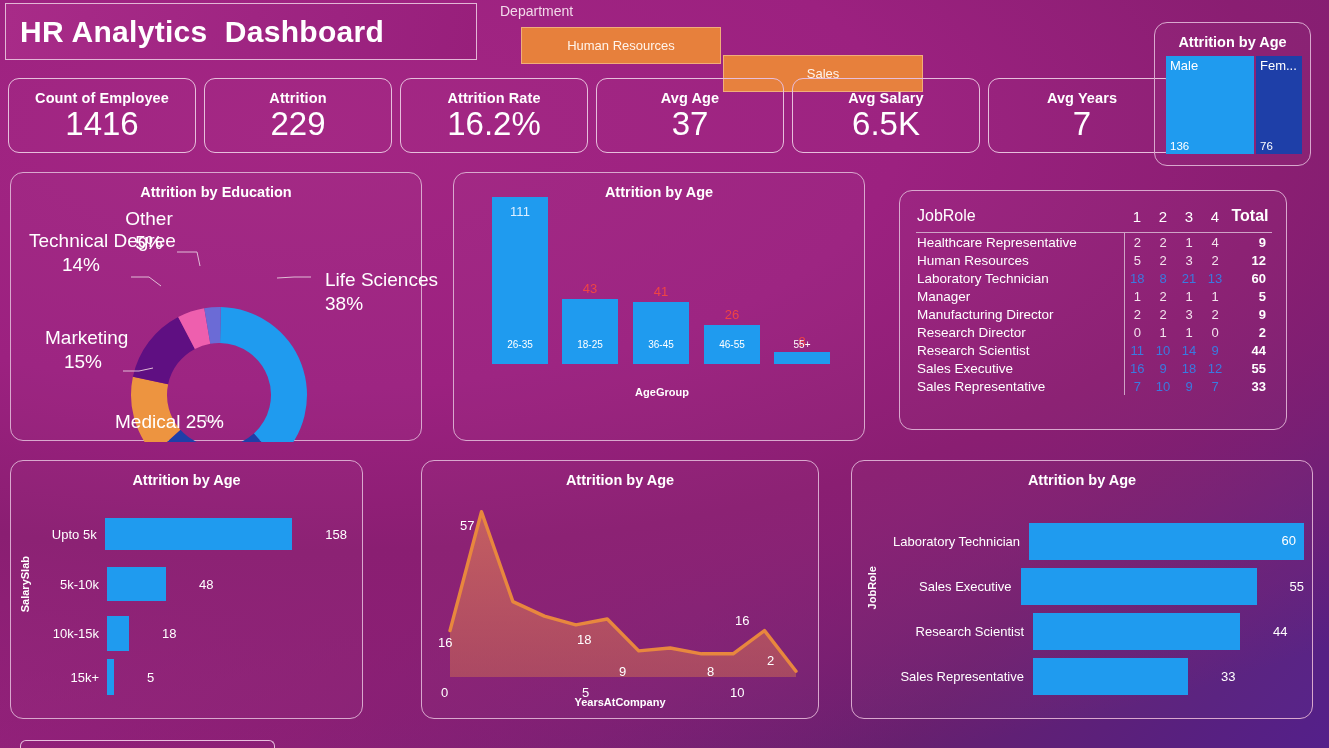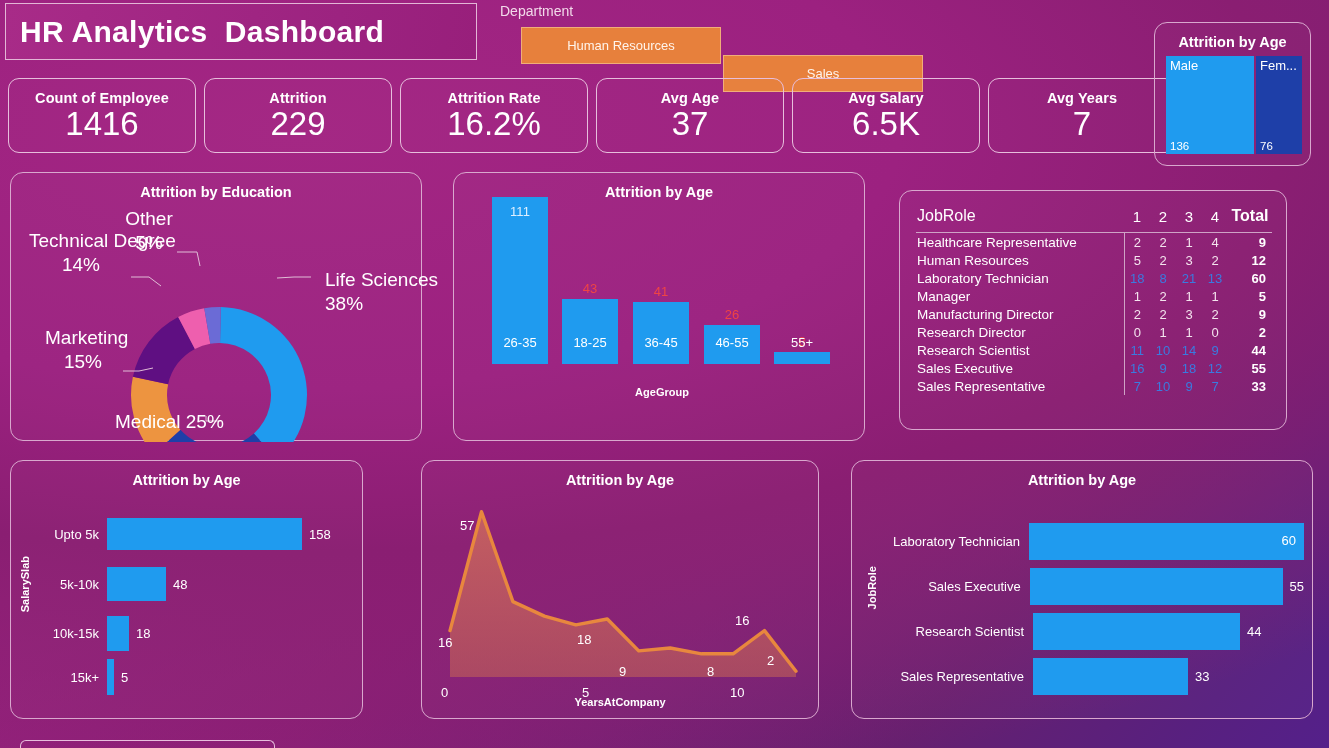--- a/index.html
+++ b/index.html
@@ -79,21 +79,21 @@
   .donut-stage { position: absolute; left: 0; top: 0; width: 100%; height: 100%; }
   .donut-label { position: absolute; color: #FFFFFF; font-size: 19px; line-height: 1.25; white-space: pre; }
 
   
   #colchart-card { left: 453px; top: 172px; width: 412px; height: 269px; }
   .col-plot { position: absolute; left: 28px; top: 45px; width: 360px; height: 180px; }
   .col-item { position: absolute; bottom: 34px; }
   .col-bar { background: #1F9BEF; width: 100%; position: absolute; bottom: 0; }
   .col-vlab { position: absolute; width: 100%; text-align: center; color: #ef4444; font-size: 13px; }
   .col-vlab.inside { color: #DCEFFF; }
-  .col-xlab { position: absolute; bottom: 14px; width: 100%; text-align: center; color: #FFFFFF; font-size: 13px; }
+  .col-xlab { position: absolute; bottom: 14px; width: 100%; text-align: center; color: #FFFFFF; font-size: 10px; }
   .axis-title { position: absolute; bottom: 0; width: 100%; text-align: center; color: #FFFFFF; font-size: 11px; font-weight: bold; }
 
   
   #matrix-card { left: 899px; top: 190px; width: 388px; height: 240px; }
   .mx { position: absolute; left: 16px; top: 14px; right: 14px; }
   .mx table { border-collapse: collapse; width: 100%; }
   .mx th {
     color: #FFFFFF; font-size: 15px; font-weight: normal; text-align: center;
     padding: 2px 0 7px 0;
   }
@@ -110,21 +110,21 @@
   
   #salary-card { left: 10px; top: 460px; width: 353px; height: 259px; }
   #jobrole-card { left: 851px; top: 460px; width: 462px; height: 259px; }
   .hbar-axis-title {
     position: absolute; color: #FFFFFF; font-size: 11px; font-weight: bold;
     writing-mode: vertical-rl; transform: rotate(180deg);
   }
   .hrow { position: absolute; display: flex; align-items: center; }
   .hrow .hlab { color: #FFFFFF; font-size: 13px; text-align: right; }
   .hrow .hbar { background: #1F9BEF; height: 100%; }
-  .hrow .hval { color: #FFFFFF; font-size: 13px; padding-left: 7px; }
+  .hrow .hval { color: #FFFFFF; font-size: 13px; padding-left: 7px; margin-left: 26px; }
   .hrow .hval.inside { position: absolute; padding: 0; color: #FFFFFF; }
 
   
   #area-card { left: 421px; top: 460px; width: 398px; height: 259px; }
   .area-stage { position: absolute; left: 0; top: 0; width: 100%; height: 100%; }
   .area-dlab { position: absolute; color: #FFFFFF; font-size: 13px; }
   .area-xtick { position: absolute; color: #FFFFFF; font-size: 13px; }
 
   
   .bottom-stub {

